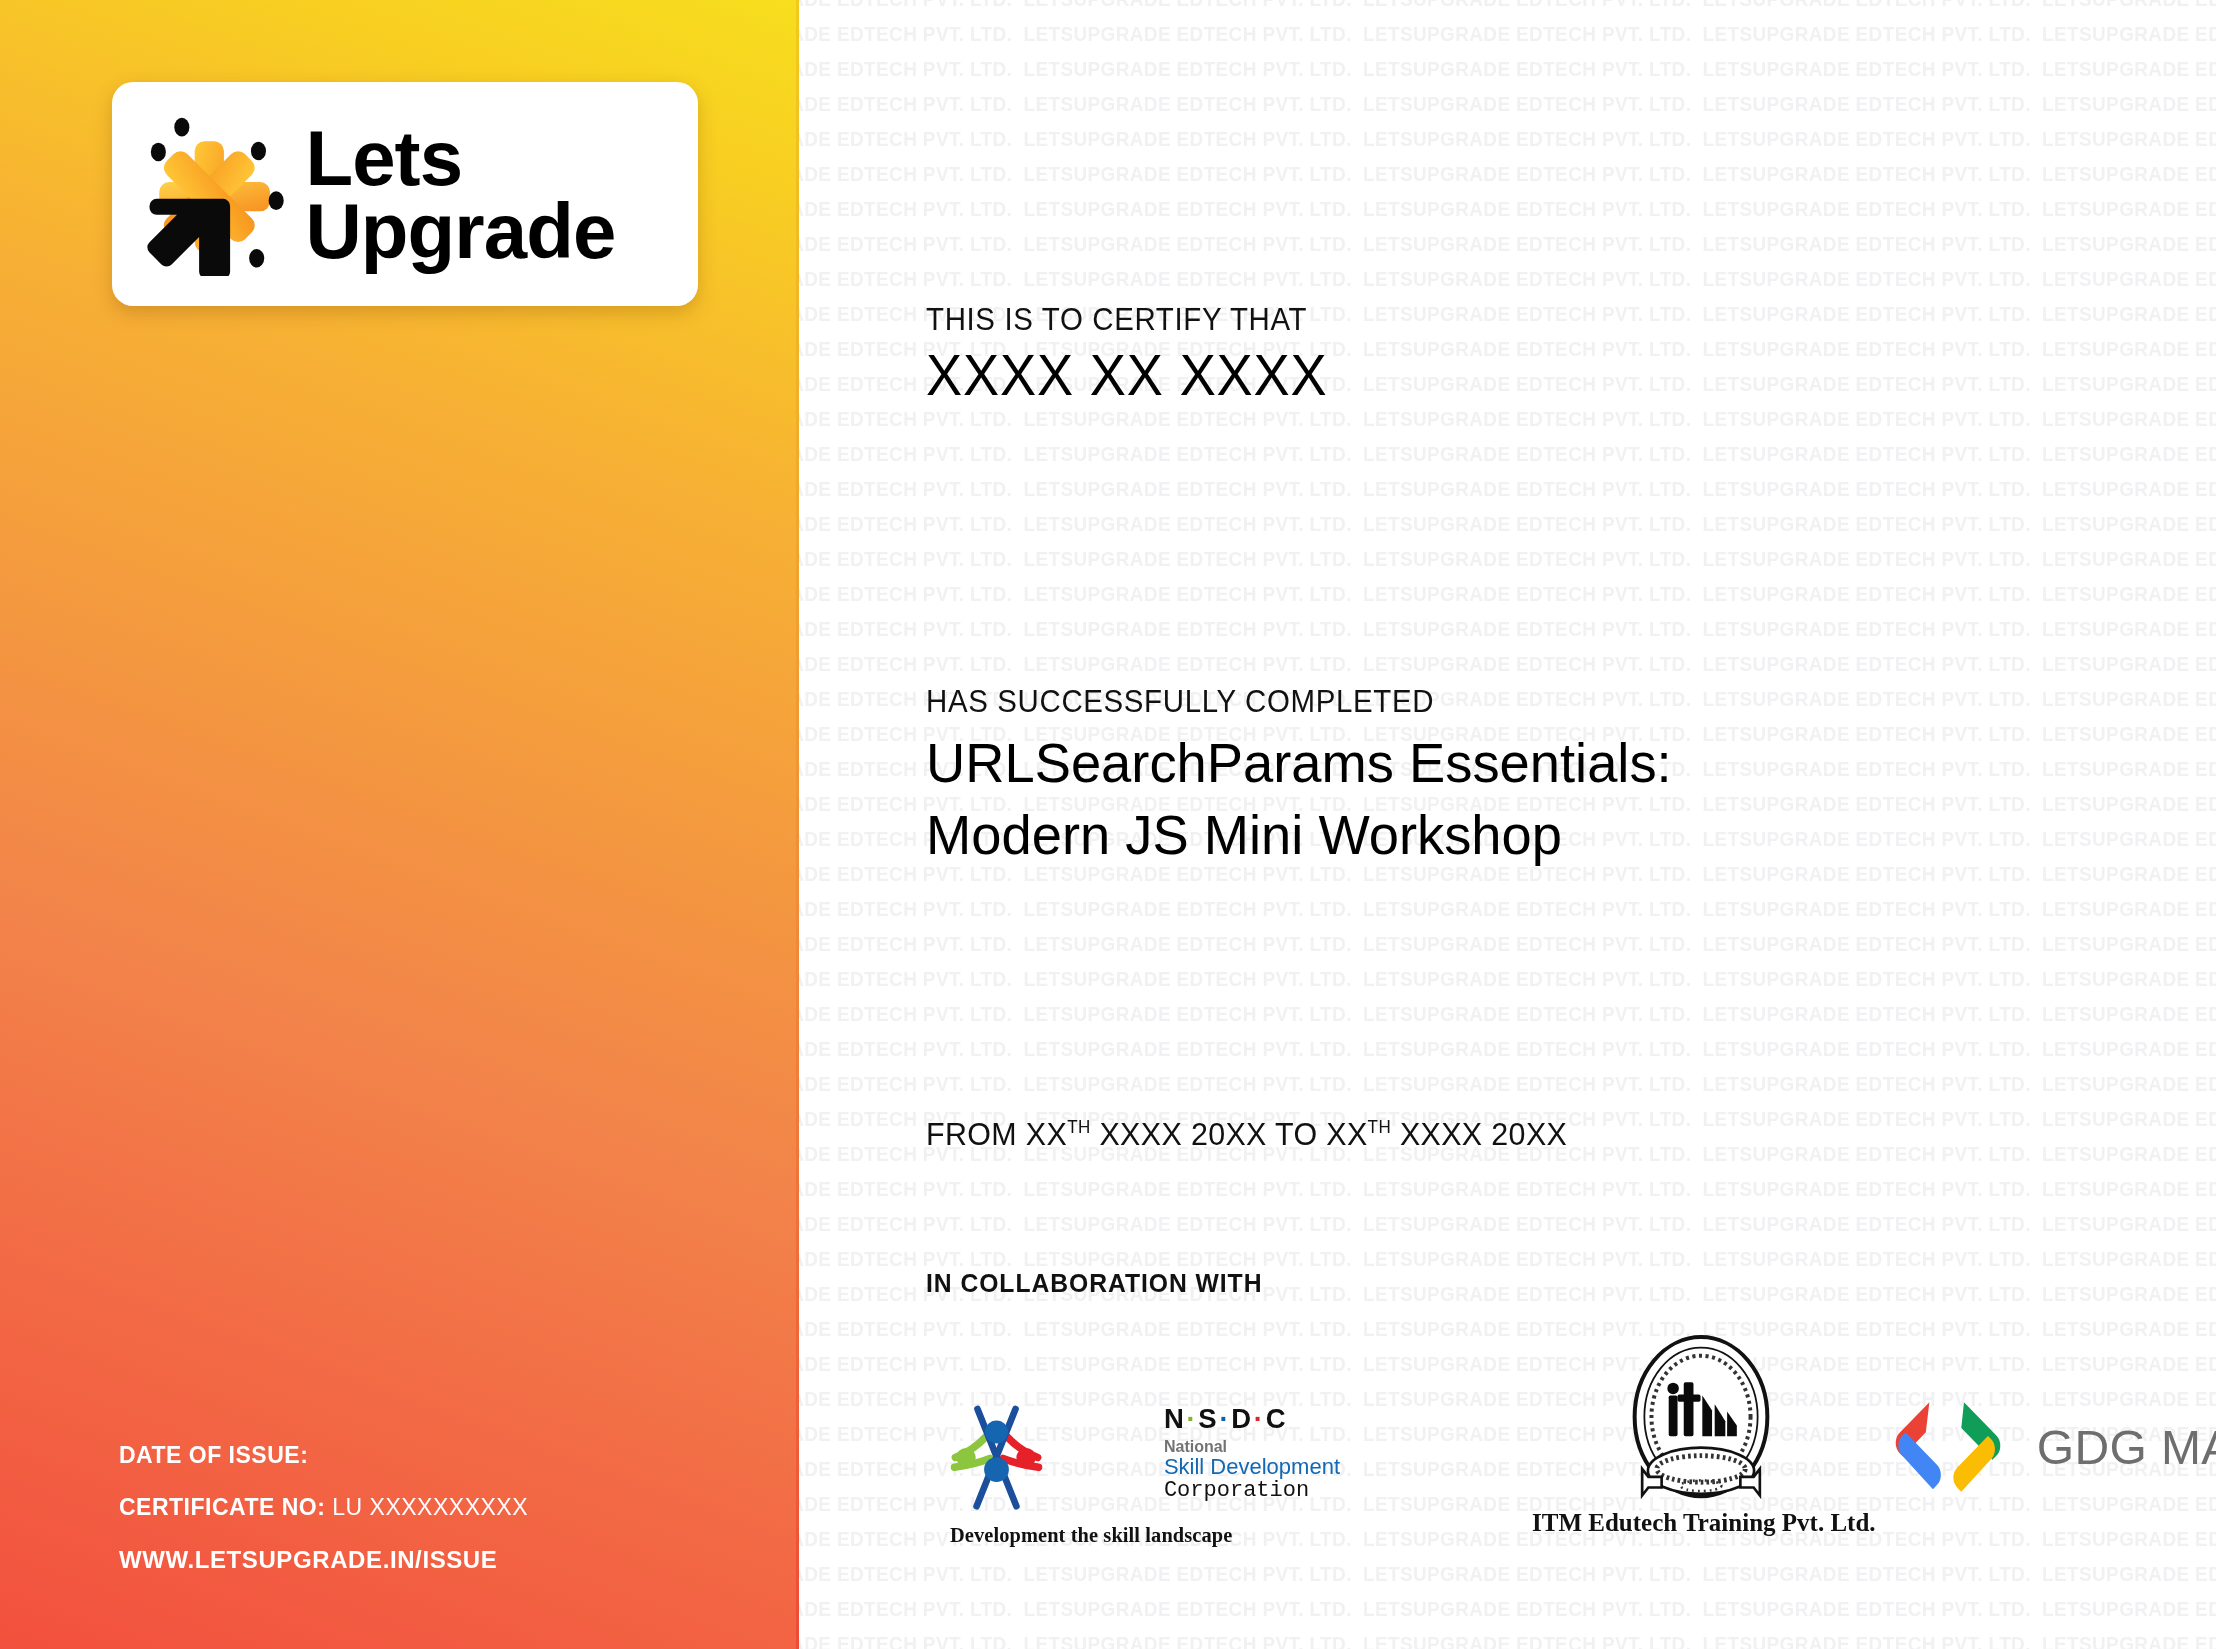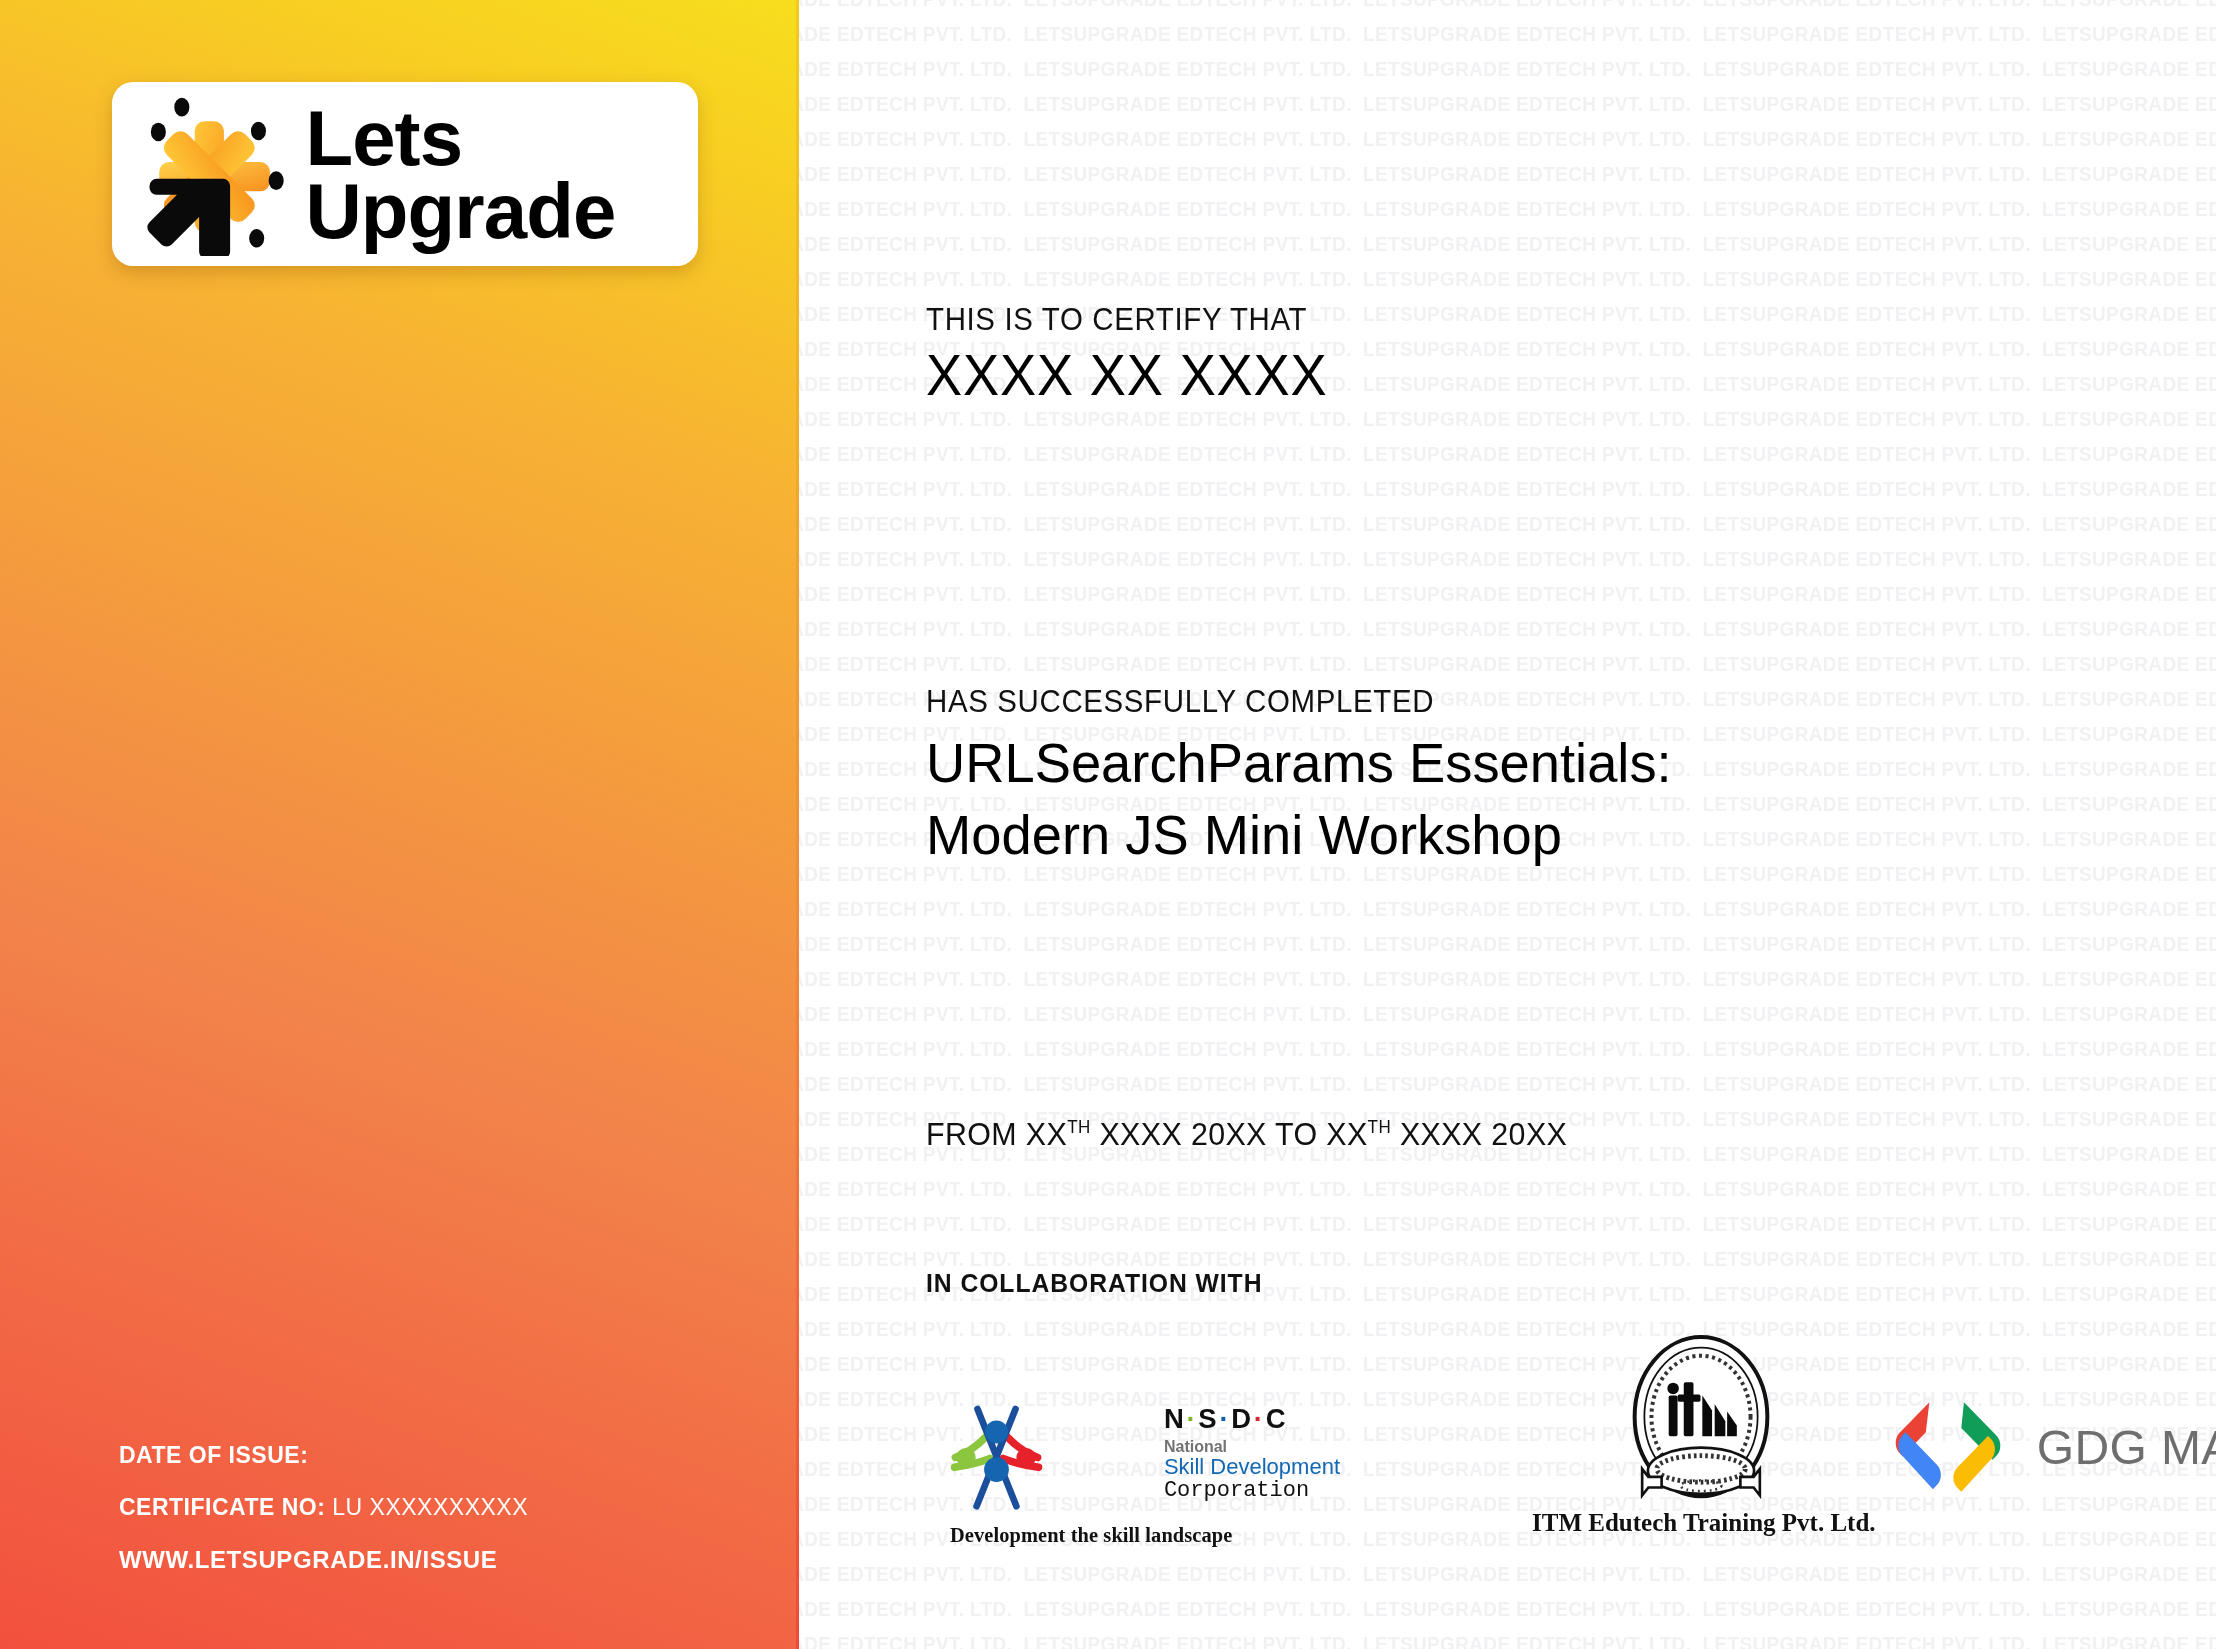--- a/index.html
+++ b/index.html
@@ -30,21 +30,21 @@
   }
   .left-panel::after{
     content:"";position:absolute;right:0;top:0;width:3.5px;height:100%;
     background:linear-gradient(180deg,#EFC81B,#F08A36 55%,#EE4534);
     opacity:.85;
   }
 
   
   .logo-card{
     position:absolute;left:112px;top:82px;
-    width:586px;height:184px;
+    width:586px;height:224px;
     background:#ffffff;
     border-radius:21px;
     box-shadow:0 6.2px 18.6px rgba(120,60,0,.25);
     display:flex;align-items:center;
     padding-left:26px;
   }
   .logo-mark{
     position:relative;width:155px;height:164px;flex:none;margin-right:12.4px;
   }
   .logo-word{

